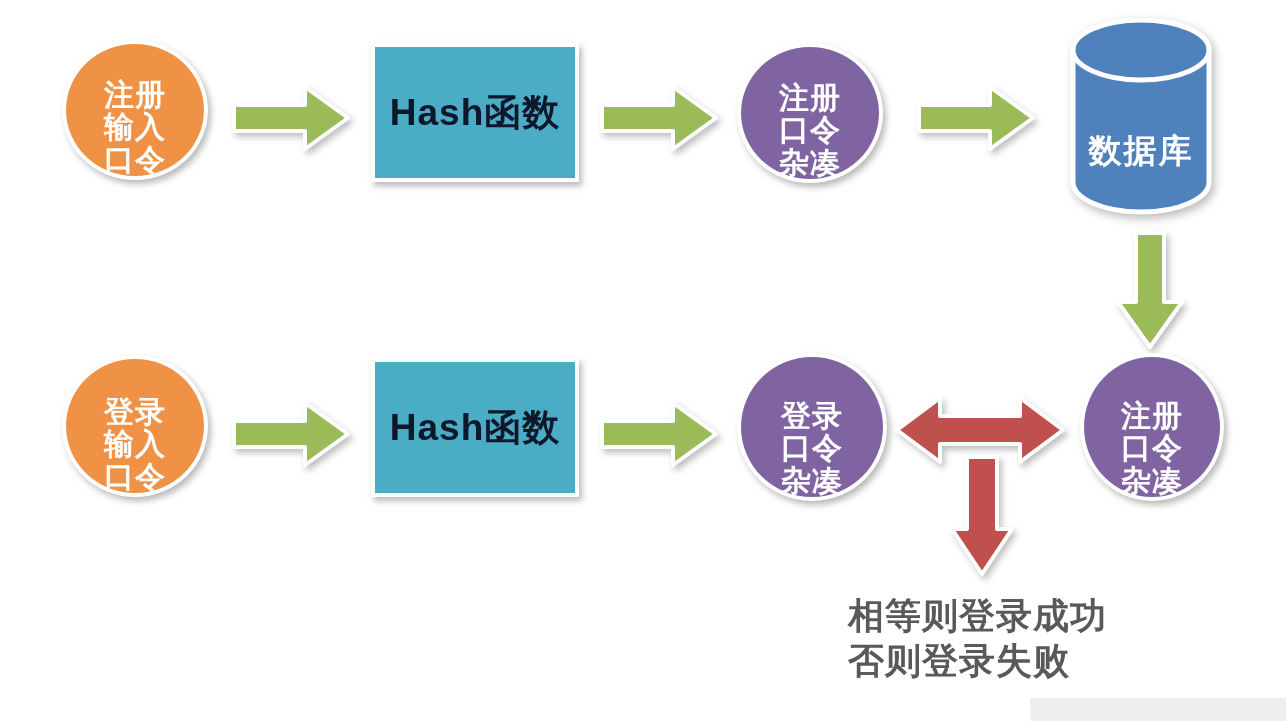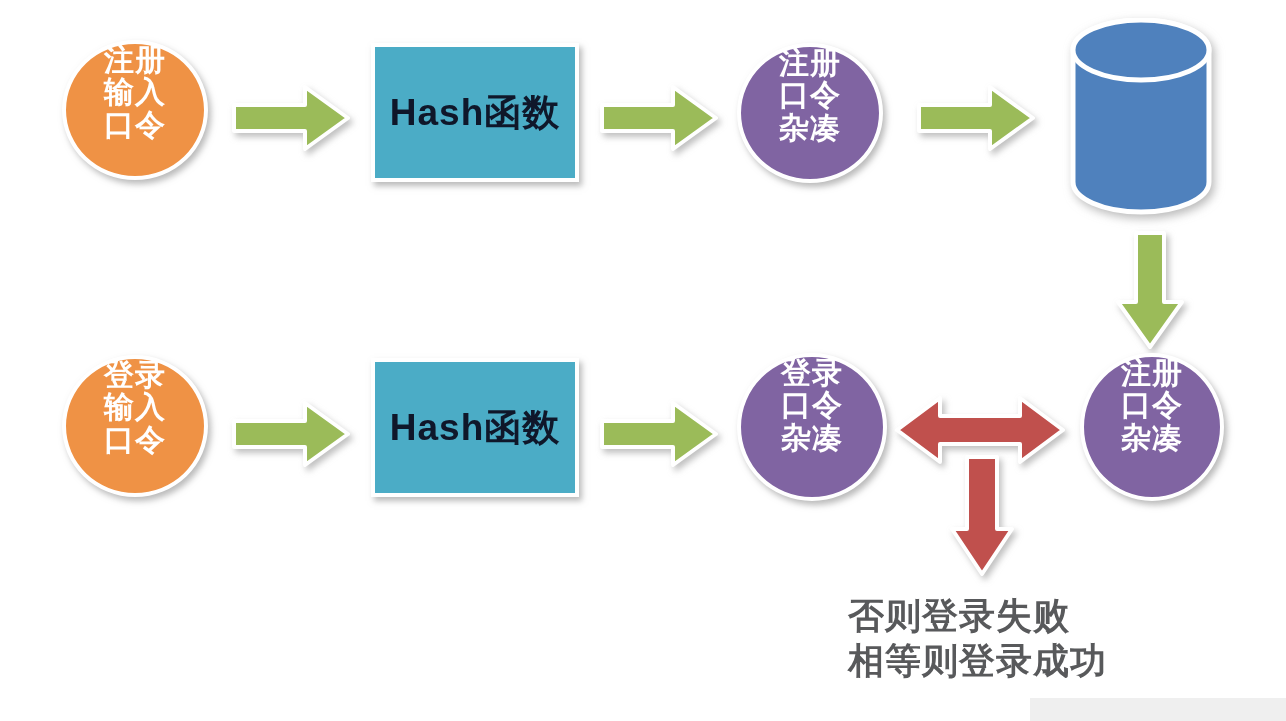--- a/index.html
+++ b/index.html
@@ -4,21 +4,21 @@
 <style>
   html,body{margin:0;padding:0;background:#ffffff;}
   body{font-family:"Liberation Sans","DejaVu Sans",sans-serif;}
   .canvas{position:relative;width:1286px;height:721px;background:#ffffff;overflow:hidden;}
 
   
   .circle{
     position:absolute;border-radius:50%;
     border:4px solid #ffffff;
     box-shadow:3px 4px 6px rgba(130,130,130,.55);
-    display:flex;align-items:flex-start;justify-content:center;
+    display:flex;align-items:flex-end;justify-content:center;
     box-sizing:border-box;
   }
   .circle .lines{
     color:#ffffff;font-weight:bold;font-size:30px;line-height:1.08;
     text-align:center;letter-spacing:1px;
   }
   .rectbox{
     position:absolute;
     border:4px solid #ffffff;
     box-shadow:3px 4px 6px rgba(130,130,130,.55);
@@ -90,20 +90,21 @@
     <svg width="120" height="68" viewBox="0 0 120 68">
       <polygon points="3,21 74,21 74,3 117,34 74,65 74,47 3,47" stroke="#ffffff" stroke-width="4" stroke-linejoin="round" fill="#9BBB59"></polygon>
     </svg>
   </div>
 
   <div class="db" style="left:1066px;top:18px;width:150px;height:198px;">
     <svg width="150" height="198" viewBox="0 0 150 198">
       <path d="M7,32 A68,30 0 0 1 143,32 L143,164 A68,30 0 0 1 7,164 Z" stroke="#ffffff" stroke-width="5" stroke-linejoin="round" fill="#4F81BD"></path>
       <ellipse cx="75" cy="32" rx="68" ry="30" stroke="#ffffff" stroke-width="5" fill="#4F81BD"></ellipse>
     </svg>
+    <div class="dblabel">数据库</div>
   </div>
 
   <div class="arrow" style="left:1110px;top:230px;">
     <svg width="80" height="120" viewBox="0 0 80 120">
       <polygon points="26,3 54,3 54,72 72,72 40,117 8,72 26,72" stroke="#ffffff" stroke-width="4" stroke-linejoin="round" fill="#9BBB59"></polygon>
     </svg>
   </div>
 
   <div class="circle" style="left: 62px; top: 355px; width: 146px; height: 142px; background-color: rgb(239, 146, 69);">
     <div class="lines">
@@ -151,19 +152,19 @@
     </div>
   </div>
 
   <div class="arrow" style="left:948px;top:455px;">
     <svg width="68" height="122" viewBox="0 0 68 122">
       <polygon points="19,2 49,2 49,74 64,74 34,119 4,74 19,74" stroke="#ffffff" stroke-width="4" stroke-linejoin="round" fill="#C0504D"></polygon>
     </svg>
   </div>
 
   <div class="result" style="color: rgb(88, 89, 91);">
+    <div>相等则登录成功</div>
     <div>否则登录失败</div>
-    <div>相等则登录成功</div>
   </div>
 
   <div class="footer-strip"></div>
 
 </div>
 
 </body></html>

